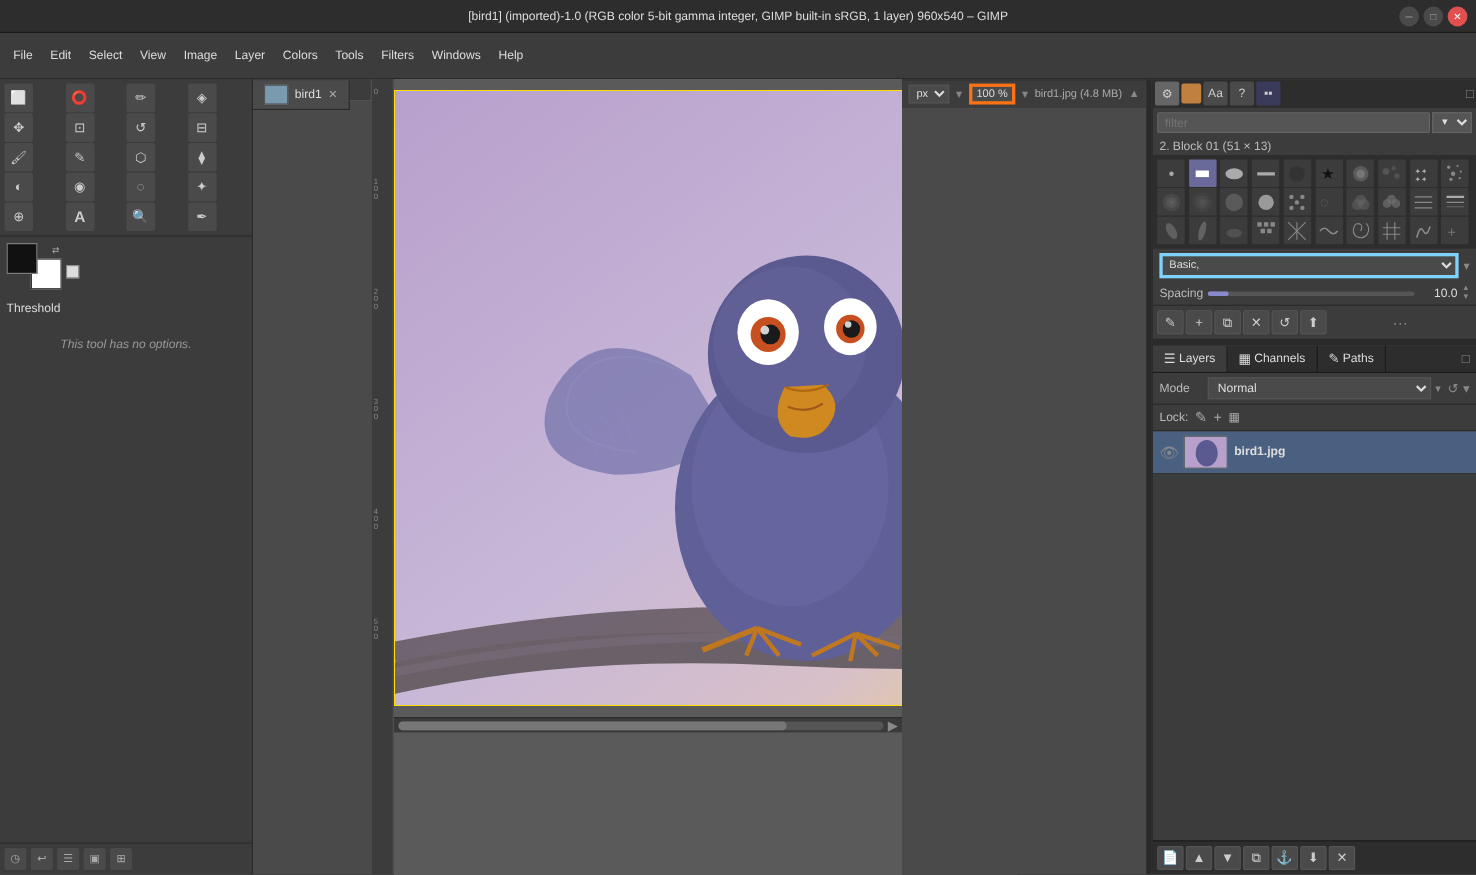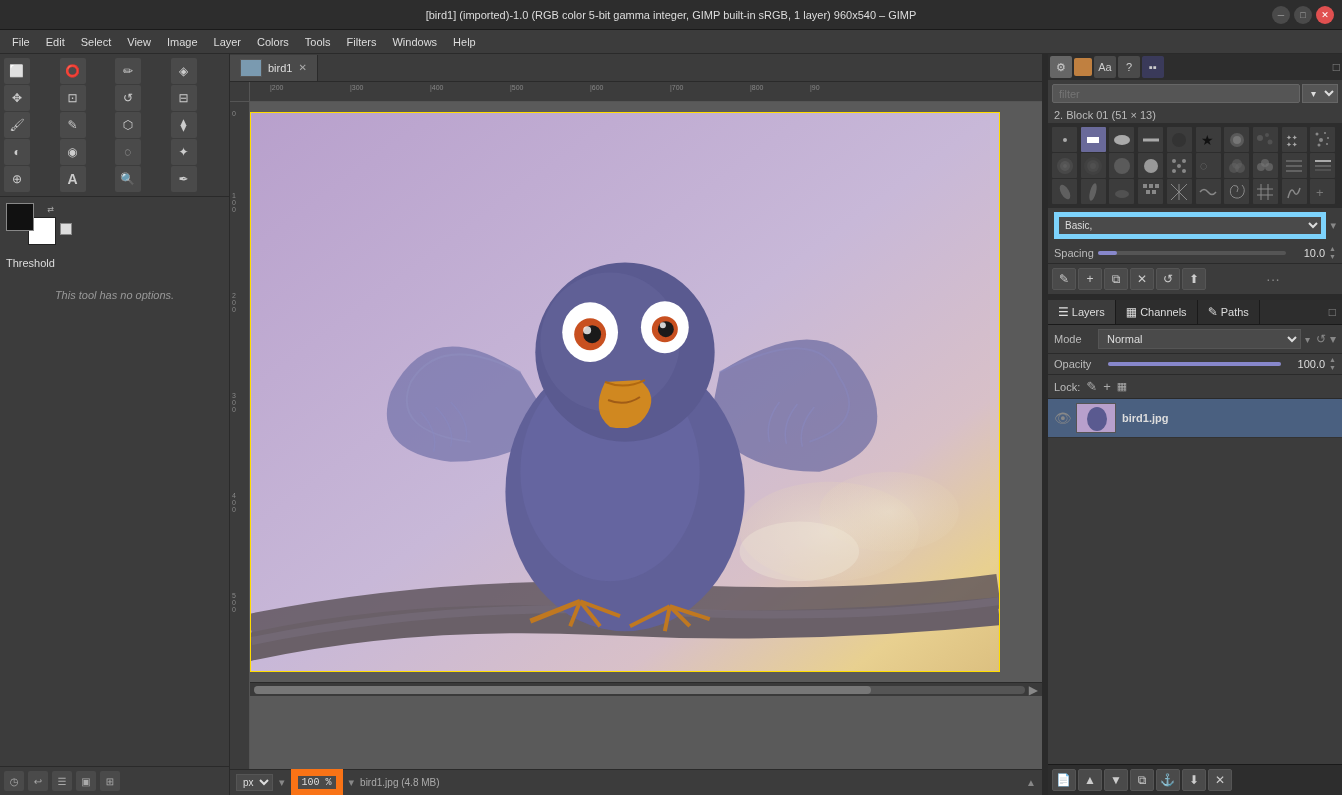--- a/index.html
+++ b/index.html
@@ -45,21 +45,21 @@
       cursor: pointer;
       border: none;
     }
     .wm-min { background: #4a4a4a; color: #aaa; }
     .wm-max { background: #4a4a4a; color: #aaa; }
     .wm-close { background: #e05050; color: #fff; }
 
     
     #menubar {
       background: #3c3c3c;
-      height: 24px;
+      height: 42px;
       display: flex;
       align-items: center;
       padding: 0 4px;
       flex-shrink: 0;
       border-bottom: 1px solid #2a2a2a;
     }
     .menu-item {
       padding: 2px 8px;
       cursor: pointer;
       border-radius: 3px;
@@ -165,21 +165,21 @@
       font-size: 10px;
       cursor: pointer;
       color: #aaa;
     }
 
     
     #canvas-area {
       flex: 1;
       background: #4a4a4a;
       display: flex;
-      flex-direction: column;
+      flex-direction: row;
       overflow: hidden;
       position: relative;
     }
 
     #canvas-top-bar {
       height: 28px;
       background: #3c3c3c;
       display: flex;
       align-items: center;
       border-bottom: 1px solid #2a2a2a;
@@ -273,25 +273,24 @@
     .unit-select {
       background: #4a4a4a;
       border: 1px solid #555;
       color: #ddd;
       font-size: 10px;
       padding: 1px 2px;
       cursor: pointer;
     }
     .zoom-display {
       background: #4a4a4a;
-      border: 7px solid #f97316;
+      border: 3px solid #f97316;
       color: #ddd;
       font-size: 10px;
       padding: 1px 4px;
-      font-family: Liberation Mono, monospace;
     }
     .status-text {
       color: #aaa;
       font-size: 10px;
     }
     .scroll-arrow {
       color: #888; font-size: 10px; cursor: pointer;
     }
 
     
@@ -380,21 +379,21 @@
 
     #brush-preset-row {
       padding: 4px 6px;
       display: flex;
       align-items: center;
       gap: 4px;
     }
     .brush-preset-select {
       flex: 1;
       background: #4a4a4a;
-      border: 5px solid #7dd3fc;
+      border: 3px solid #7dd3fc;
       color: #ddd;
       font-size: 10px;
       padding: 2px;
     }
 
     #spacing-row {
       padding: 2px 6px;
       display: flex;
       align-items: center;
       gap: 4px;
@@ -1099,31 +1098,20 @@
       <div id="mode-row">
         <span class="mode-label">Mode</span>
         <select class="mode-select">
           <option>Normal</option>
         </select>
         <span class="mode-arrows">▾</span>
         <span style="color:#888; font-size:12px; cursor:pointer; margin-left:2px;">↺</span>
         <span style="color:#888; font-size:12px; cursor:pointer;">▾</span>
       </div>
 
-      <div id="opacity-row">
-        <span class="opacity-label">Opacity</span>
-        <div class="opacity-slider" style="flex:1; height:4px; background:#555; border-radius:2px; position:relative;">
-          <div style="position:absolute; left:0; width:100%; height:4px; background:#8888cc; border-radius:2px;"></div>
-        </div>
-        <span class="opacity-value">100.0</span>
-        <div style="display:flex; flex-direction:column;">
-          <div style="font-size:7px; color:#888; cursor:pointer; line-height:8px;">▲</div>
-          <div style="font-size:7px; color:#888; cursor:pointer; line-height:8px;">▼</div>
-        </div>
-      </div>
 
       <div id="lock-row">
         <span class="lock-label">Lock:</span>
         <span class="lock-icon">✎</span>
         <span class="lock-add">+</span>
         <span class="lock-grid">▦</span>
       </div>
 
       <div id="layer-list">
         <div class="layer-row selected">

